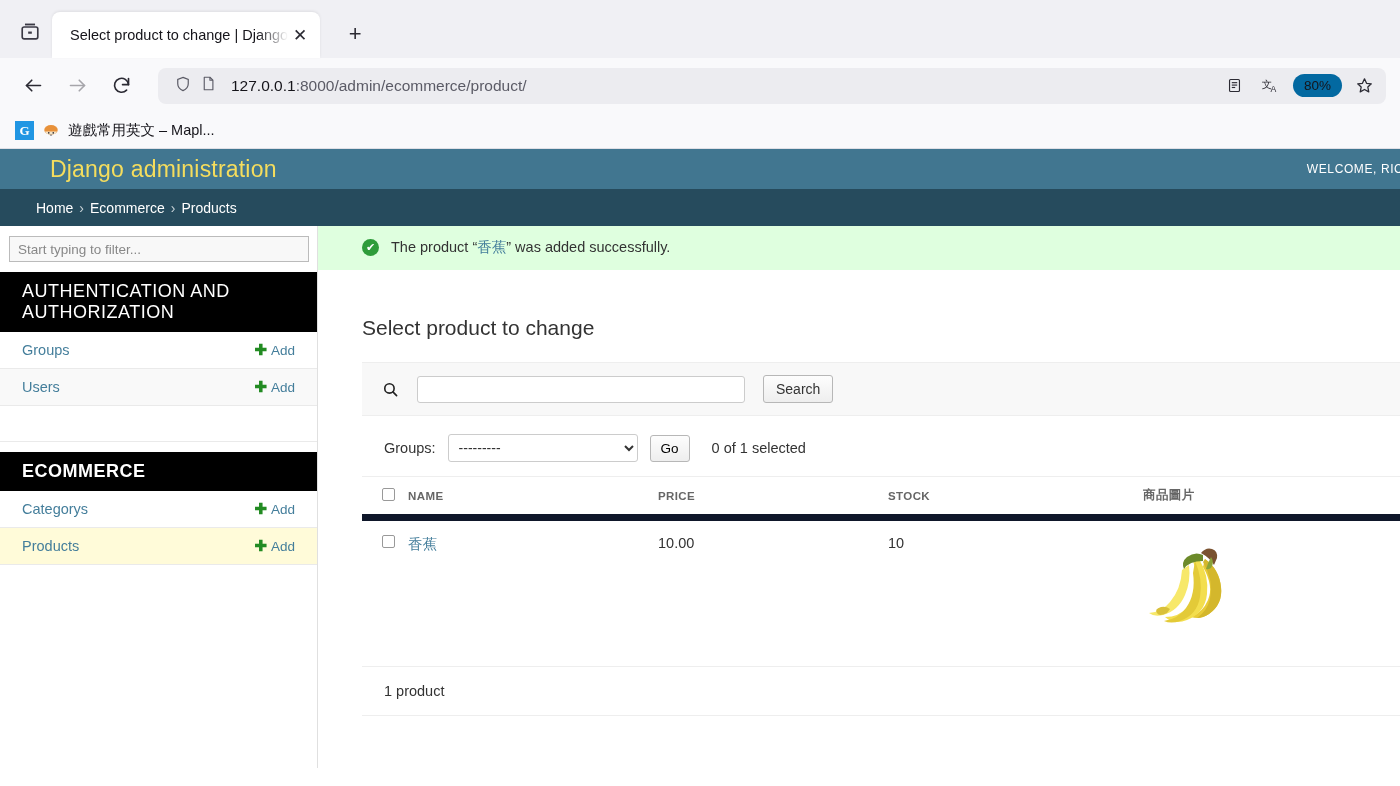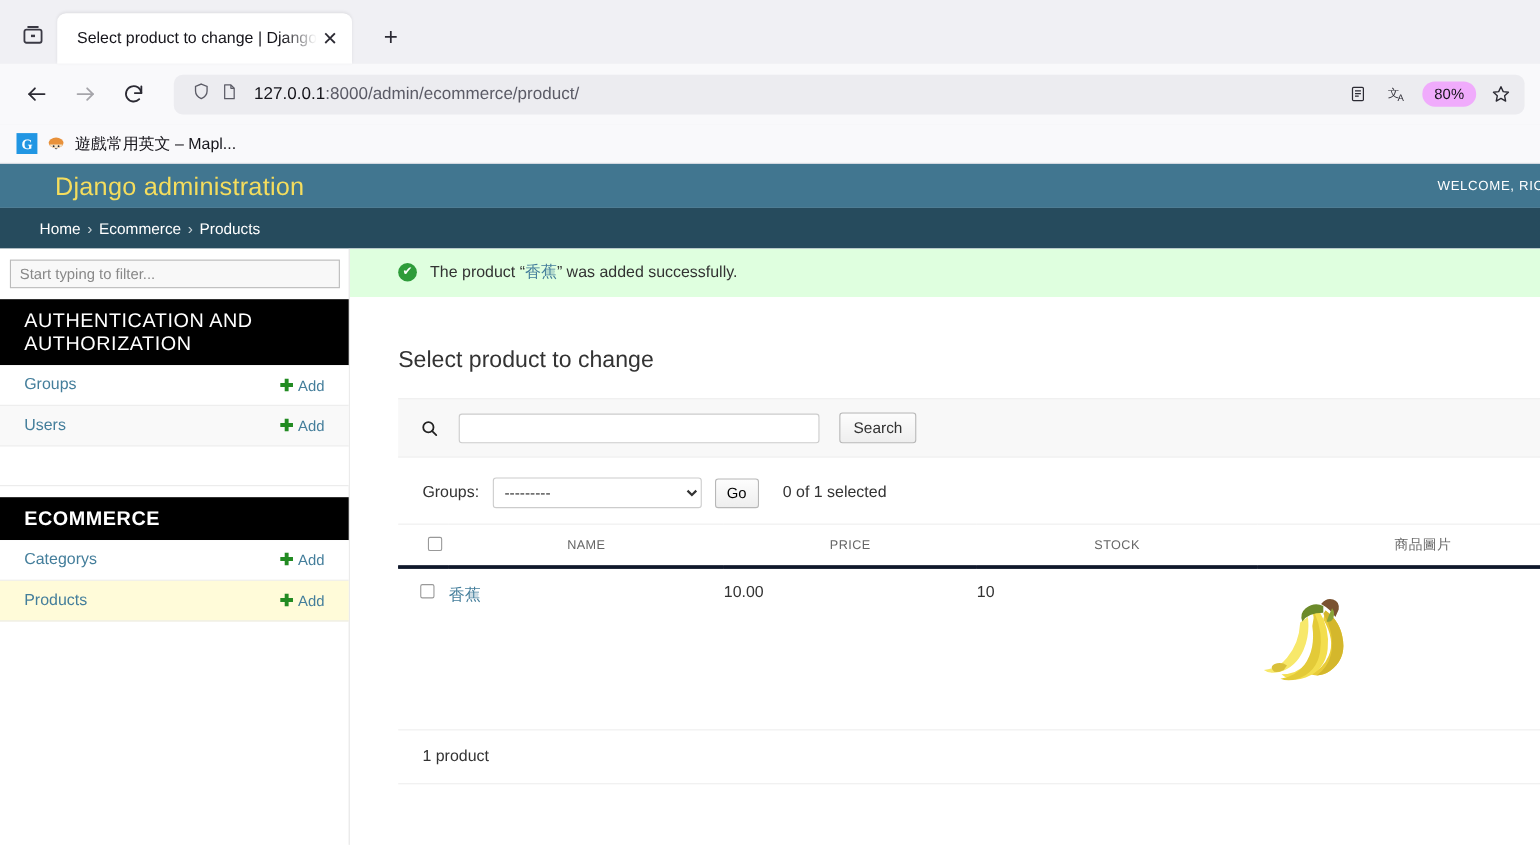--- a/index.html
+++ b/index.html
@@ -87,21 +87,21 @@
     margin-left: 6px;
   }
   .url-text b { color: #15141a; font-weight: 400; }
   .url-actions { display: flex; align-items: center; gap: 4px; }
   .url-icon-btn {
     width: 32px; height: 30px;
     display: flex; align-items: center; justify-content: center;
     border-radius: 4px; cursor: pointer;
   }
   .zoom-badge {
-    background: #f0abfc;
+    background: #0369a1;
     border-radius: 12px;
     font-size: 13.5px; color: #15141a;
     padding: 4px 11px;
     cursor: pointer;
     margin: 0 2px;
   }
 
   .bookmarkbar {
     height: 36px;
     display: flex; align-items: center;
@@ -285,28 +285,28 @@
     border-radius: 3px;
     font-size: 13.5px;
     padding: 5px 10px;
     cursor: pointer;
     font-family: "Liberation Sans", sans-serif;
   }
   .action-counter { color: #333; font-size: 14.5px; margin-left: 10px; }
 
   .results-table { width: 1082px; border-collapse: collapse; margin-left: 0; }
   .results-table thead th {
-    text-align: center;
+    text-align: left;
     font-size: 11.5px;
-    font-weight: normal;
+    font-weight: bold;
     letter-spacing: .4px;
     color: #666666;
     text-transform: uppercase;
     padding: 10px 0 10px 0;
-    border-bottom: 3px solid #0f172a;
+    border-bottom: 7px solid #0f172a;
     border-top: 1px solid #eeeeee;
     background: #ffffff;
   }
   .results-table thead th.cjk { text-transform: none; font-size: 12.5px; }
   .results-table td {
     font-size: 14.5px;
     color: #333;
     padding: 14px 0 10px 0;
     vertical-align: top;
     border-bottom: 0;

